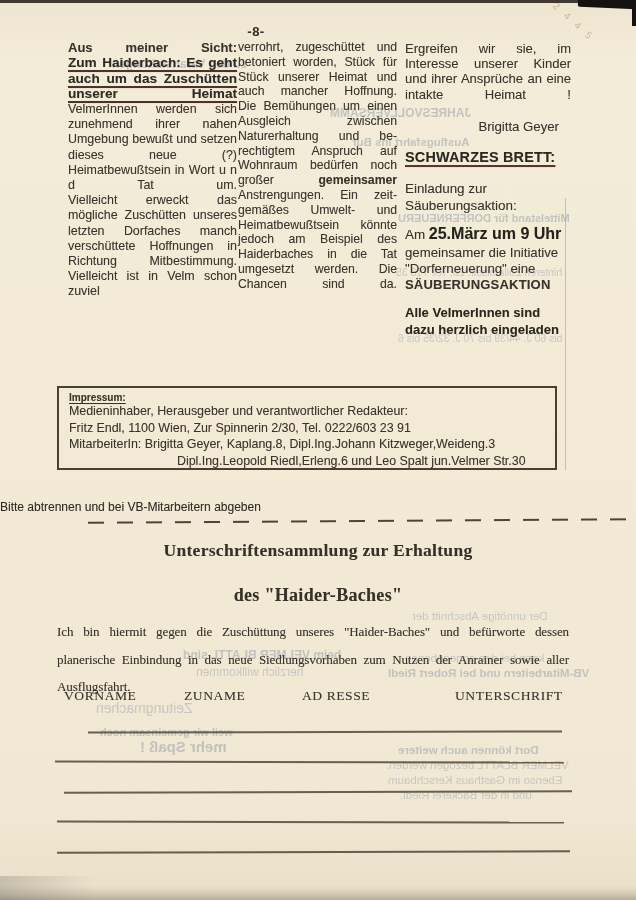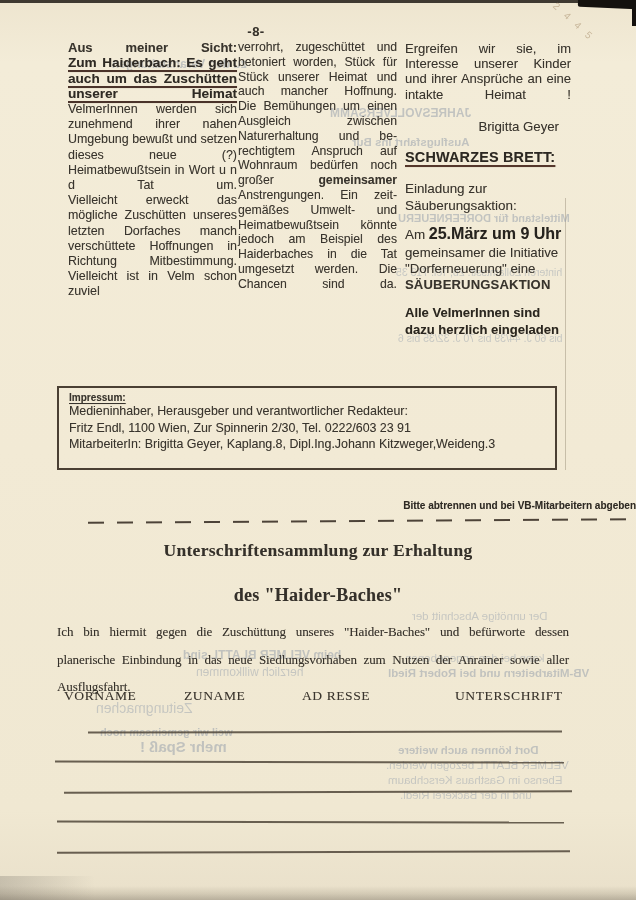--- a/index.html
+++ b/index.html
@@ -43,21 +43,21 @@
   .r-date{margin-top:12px;font-size:13.4px;}
   .r-date b{font-size:16px;color:#26231e;}
   .r-lines{margin-top:3px;line-height:15.6px;font-size:13.2px;}
   .r-caps{font-weight:bold;font-size:13px;letter-spacing:.2px;}
   .r-bold{margin-top:13px;font-weight:bold;font-size:13px;line-height:16.5px;color:#2a261f;}
   .r-meet{margin-top:14px;font-size:13.8px;}
   .impressum{left:57px;top:386px;width:500px;height:84px;border:2px solid #4a3f33;padding:4px 10px 0 10px;box-sizing:border-box;}
   .impressum-title{font-weight:bold;font-size:10px;text-decoration:underline;text-underline-offset:2px;}
   .impressum-line{font-size:12.4px;line-height:16.6px;white-space:nowrap;}
   .impressum-line.indent{text-indent:108px;}
-  .tear-label{left:0;top:500px;width:100%;text-align:right;font-weight:bold;font-size:10px;color:#2e2a24;}
+  .tear-label{left:0;top:500px;width:100%;text-align:left;font-weight:normal;font-size:12px;color:#2e2a24;}
   .tear-line{left:88px;top:520px;right:-4px;height:2px;transform:rotate(-.35deg);
     background:repeating-linear-gradient(90deg,#4d4338 0 16px,rgba(0,0,0,0) 16px 29px);}
   .serif{font-family:"Liberation Serif",serif;color:#34302a;}
   .pet-title1{left:0;top:540px;width:100%;text-align:center;font-weight:bold;font-size:17.5px;letter-spacing:.3px;}
   .pet-title2{left:0;top:585px;width:100%;text-align:center;font-weight:bold;font-size:18px;letter-spacing:.3px;}
   .statement{left:57px;top:618px;width:512px;font-size:13px;line-height:27.6px;letter-spacing:-.1px;word-spacing:-.5px;}
   .statement .st-line{text-align:justify;text-align-last:justify;}
   .statement .st-last{text-align:left;}
   .hdr{top:688px;font-size:13.5px;letter-spacing:.6px;font-family:"Liberation Serif",serif;color:#3a352e;}
   .sig-line{height:1.6px;background:#50463a;opacity:.85;}
@@ -130,20 +130,21 @@
       <div>Alle VelmerInnen sind</div>
       <div>dazu herzlich eingeladen</div>
     </div>
   </div>
 
   <div class="abs impressum print">
     <div class="impressum-title">Impressum:</div>
     <div class="impressum-line">Medieninhaber, Herausgeber und verantwortlicher Redakteur:</div>
     <div class="impressum-line">Fritz Endl, 1100 Wien, Zur Spinnerin 2/30, Tel. 0222/603 23 91</div>
     <div class="impressum-line">MitarbeiterIn: Brigitta Geyer, Kaplang.8, Dipl.Ing.Johann Kitzweger,Weideng.3</div>
+    <div class="impressum-line indent">Dipl.Ing.Leopold Riedl,Erleng.6 und Leo Spalt jun.Velmer Str.30</div>
   </div>
 
   <div class="abs tear-label print">Bitte abtrennen und bei VB-Mitarbeitern abgeben</div>
   <div class="abs tear-line"></div>
 
   <div class="abs pet-title1 serif print">Unterschriftensammlung zur Erhaltung</div>
   <div class="abs pet-title2 serif print">des "Haider-Baches"</div>
 
   <div class="abs statement serif print">
     <div class="st-line">Ich bin hiermit gegen die Zuschüttung unseres "Haider-Baches" und befürworte dessen</div>

